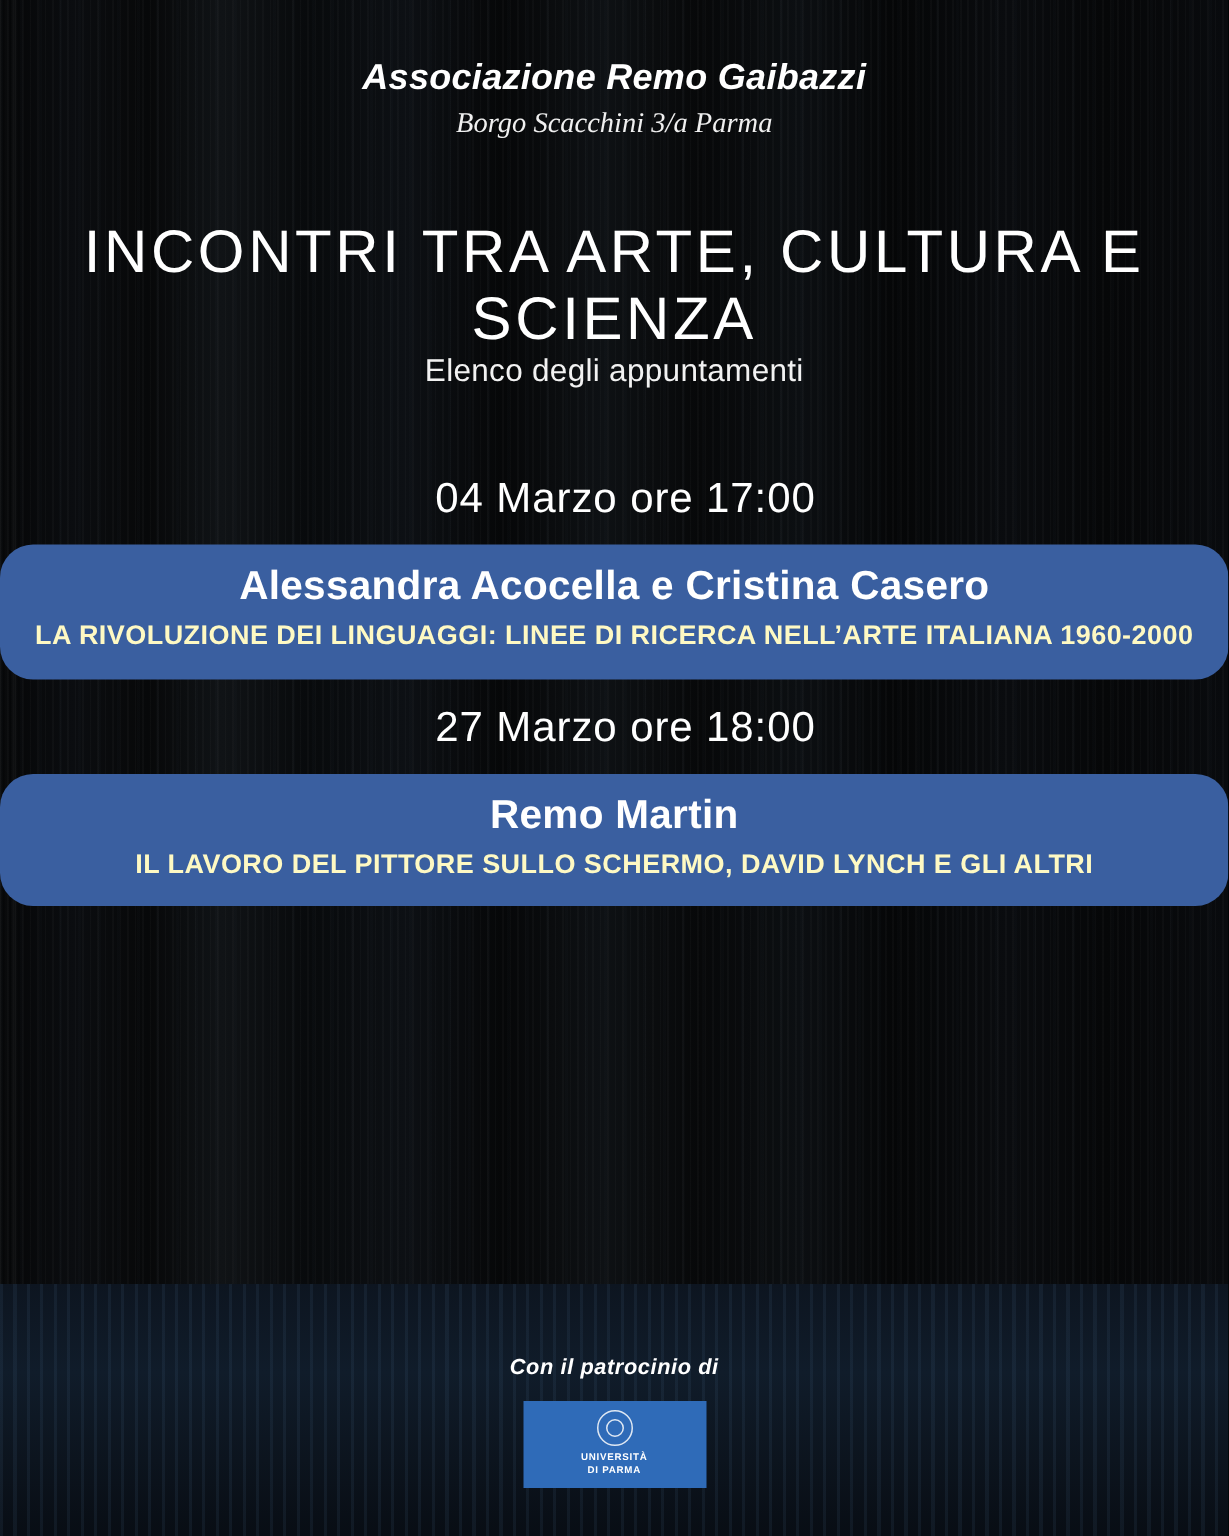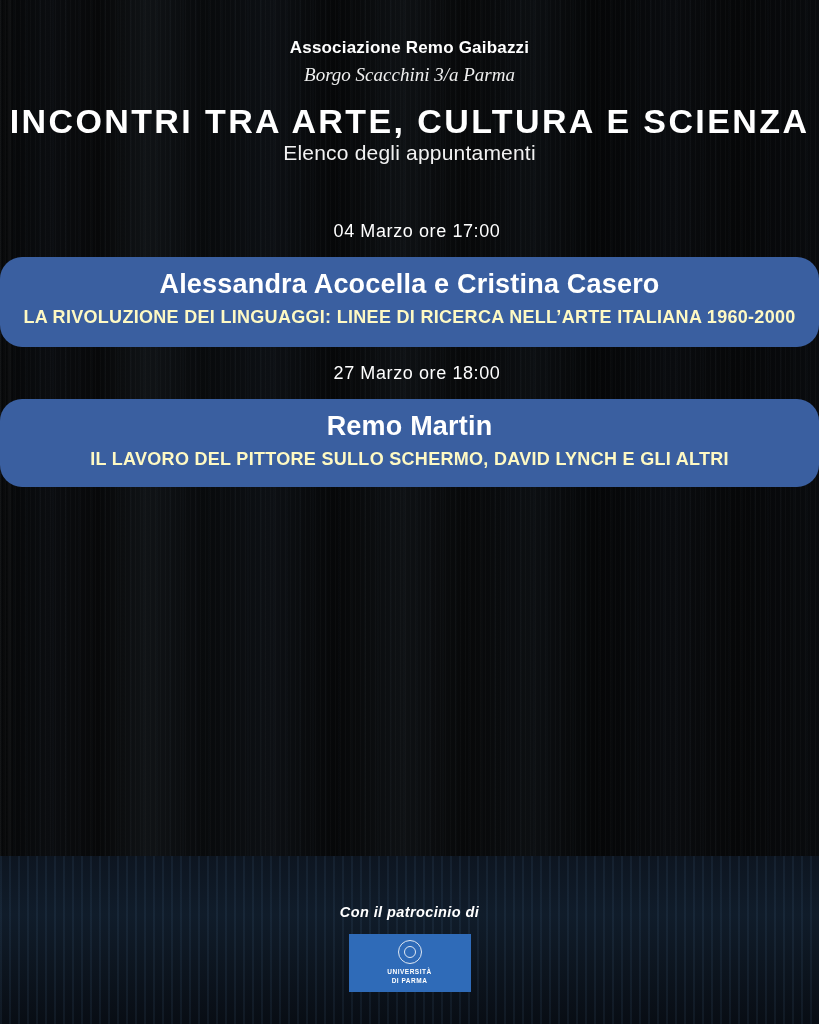--- a/index.html
+++ b/index.html
@@ -37,51 +37,52 @@
         rgba(0,0,0,0) 1px, rgba(0,0,0,0) 5px),
       repeating-linear-gradient(90deg,
         rgba(120,150,180,0.018) 0px, rgba(120,150,180,0.018) 2px,
         rgba(0,0,0,0) 2px, rgba(0,0,0,0) 13px);
     pointer-events: none;
   }
   .content { position: relative; z-index: 3; }
 
   .header { padding-top: 38px; text-align: center; }
   .assoc-name {
-    font-size: 17px;
-    font-weight: bold;
+    font-size: 24px;
+    font-weight: bold;
+    font-style: italic;
     color: #ffffff;
     letter-spacing: 0.2px;
   }
   .assoc-addr {
     font-size: 19px;
     font-style: italic;
     color: #f0f0f0;
     margin-top: 6px;
     font-family: Liberation Serif, serif;
   }
   .main-title {
-    margin-top: 16px;
-    font-size: 34px;
-    font-weight: bold;
+    margin-top: 52px;
+    font-size: 40px;
+    font-weight: normal;
     color: #ffffff;
     letter-spacing: 2.4px;
     text-align: center;
   }
   .sub-title {
     font-size: 21px;
     color: #f2f2f2;
     text-align: center;
     letter-spacing: 0.2px;
   }
 
   .events { margin-top: 40px; }
   .event-date {
     text-align: center;
-    font-size: 18px;
+    font-size: 28px;
     color: #ffffff;
     letter-spacing: 0.6px;
     padding: 16px 0 15px;
     margin-left: 15px;
   }
   .event-band {
     background: #3a5fa0;
     padding: 12px 18px 16px;
     text-align: center;
     border-radius: 22px;

